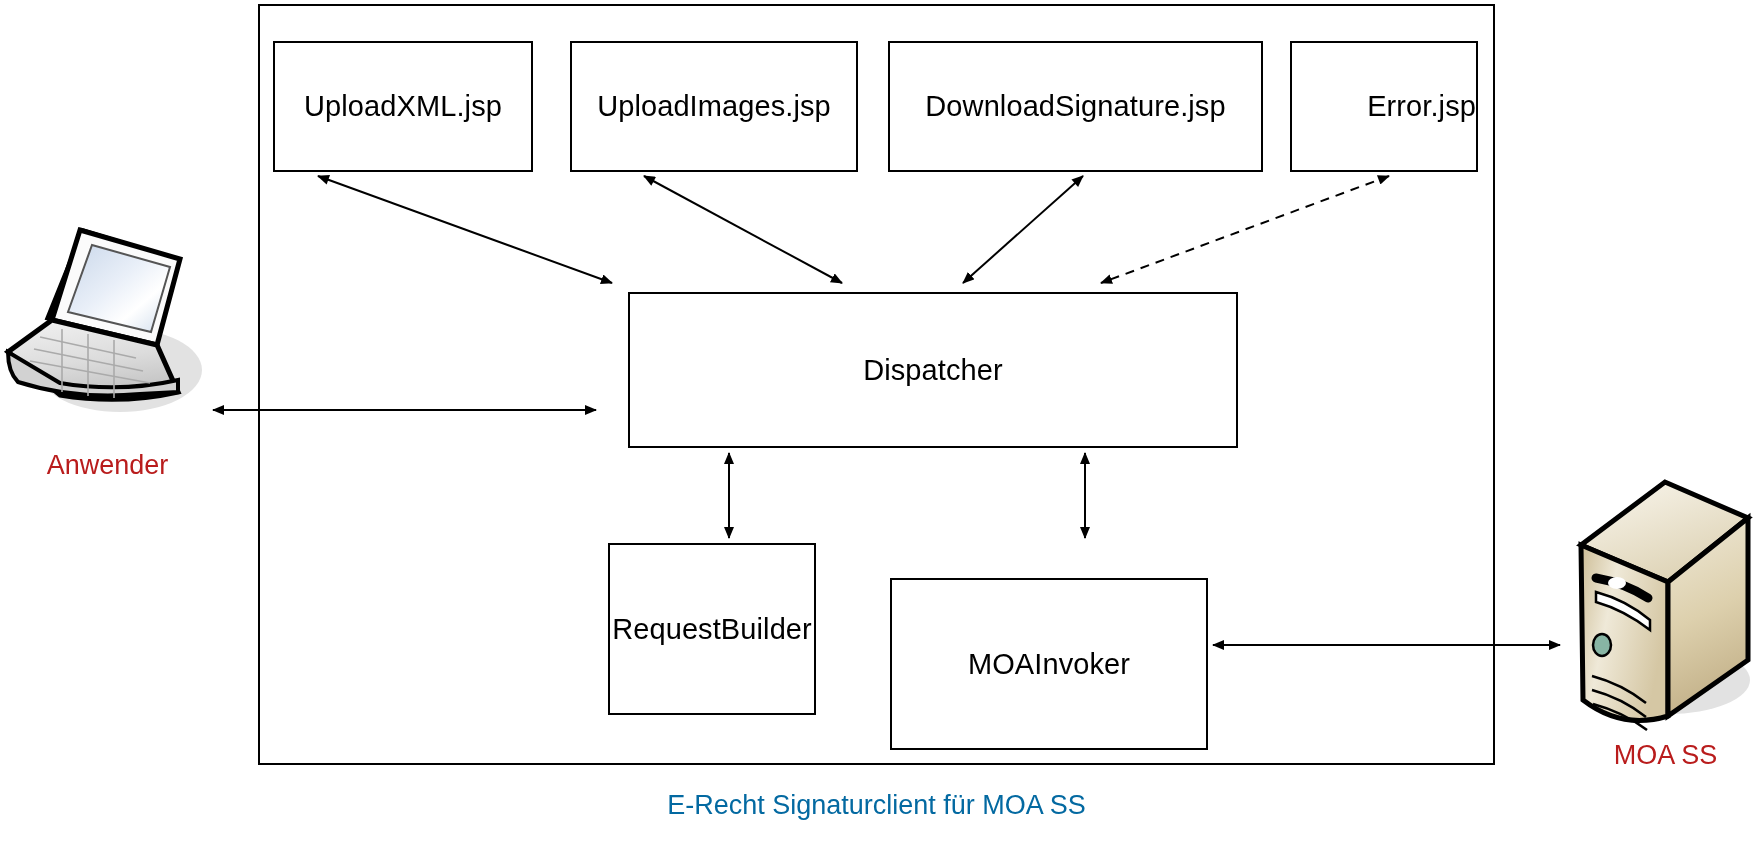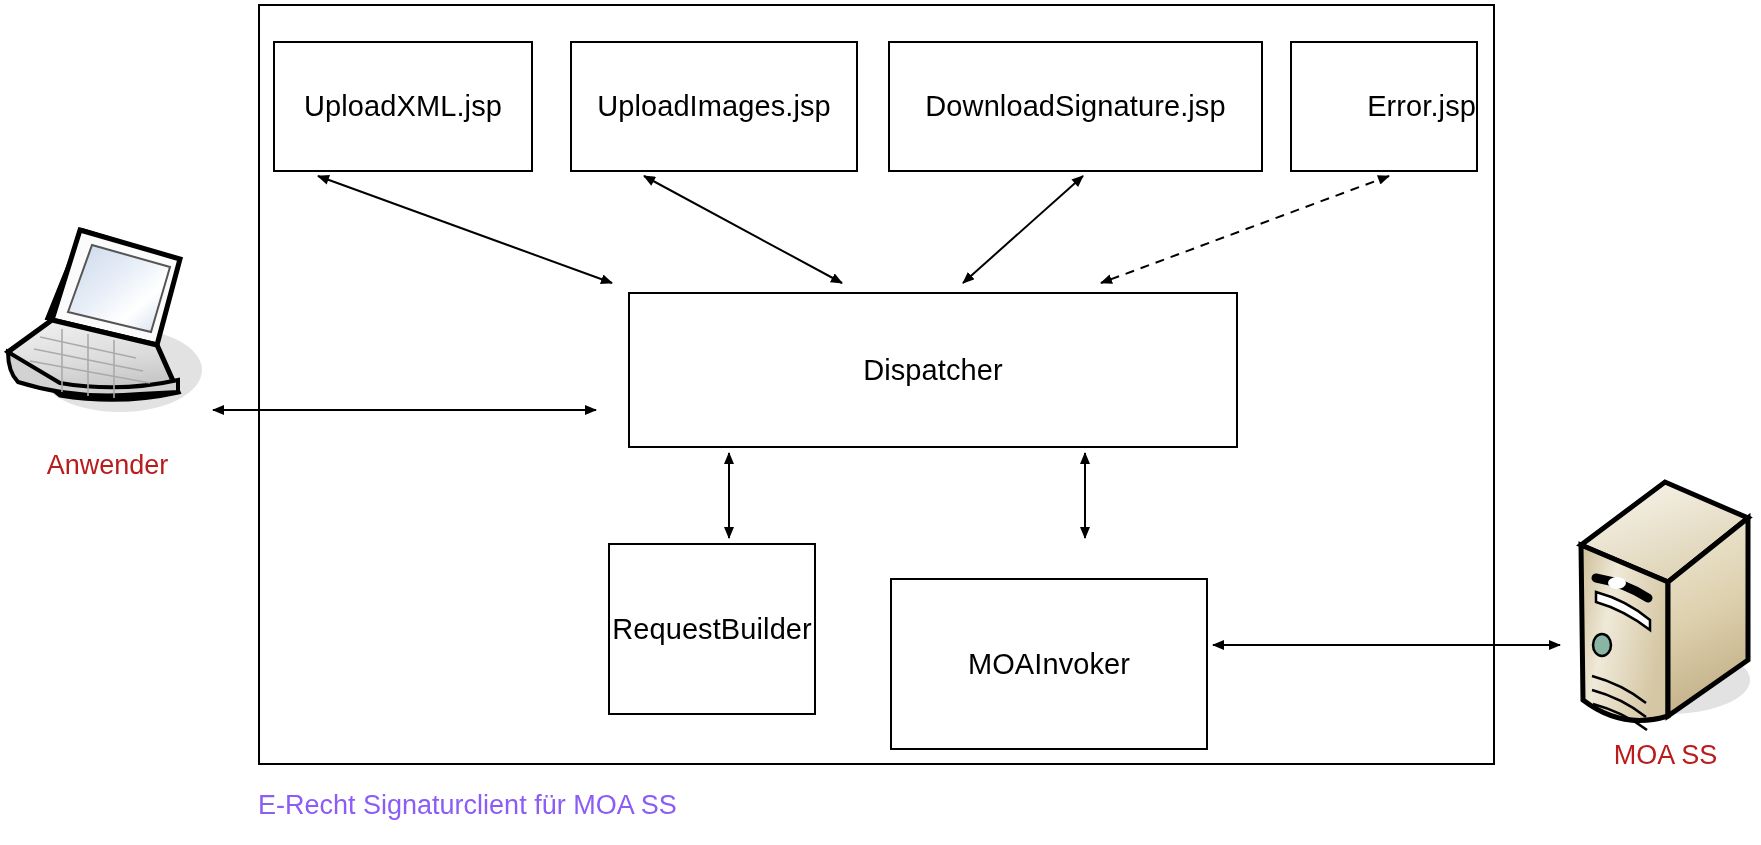--- a/index.html
+++ b/index.html
@@ -40,24 +40,25 @@
     white-space: nowrap;
   }
   .container-frame {
     position: absolute;
     box-sizing: border-box;
     border: 2px solid #000000;
     background: transparent;
   }
   .caption {
     position: absolute;
-    color: #8b5cf6;
+    color: #0369a1;
     font-family: "Liberation Sans", sans-serif;
     font-size: 27px;
     white-space: nowrap;
+    text-align: center;
   }
   .actor-label {
     position: absolute;
     color: #b91c1c;
     font-family: "Liberation Sans", sans-serif;
     font-size: 27px;
     white-space: nowrap;
     text-align: center;
   }
 </style>

